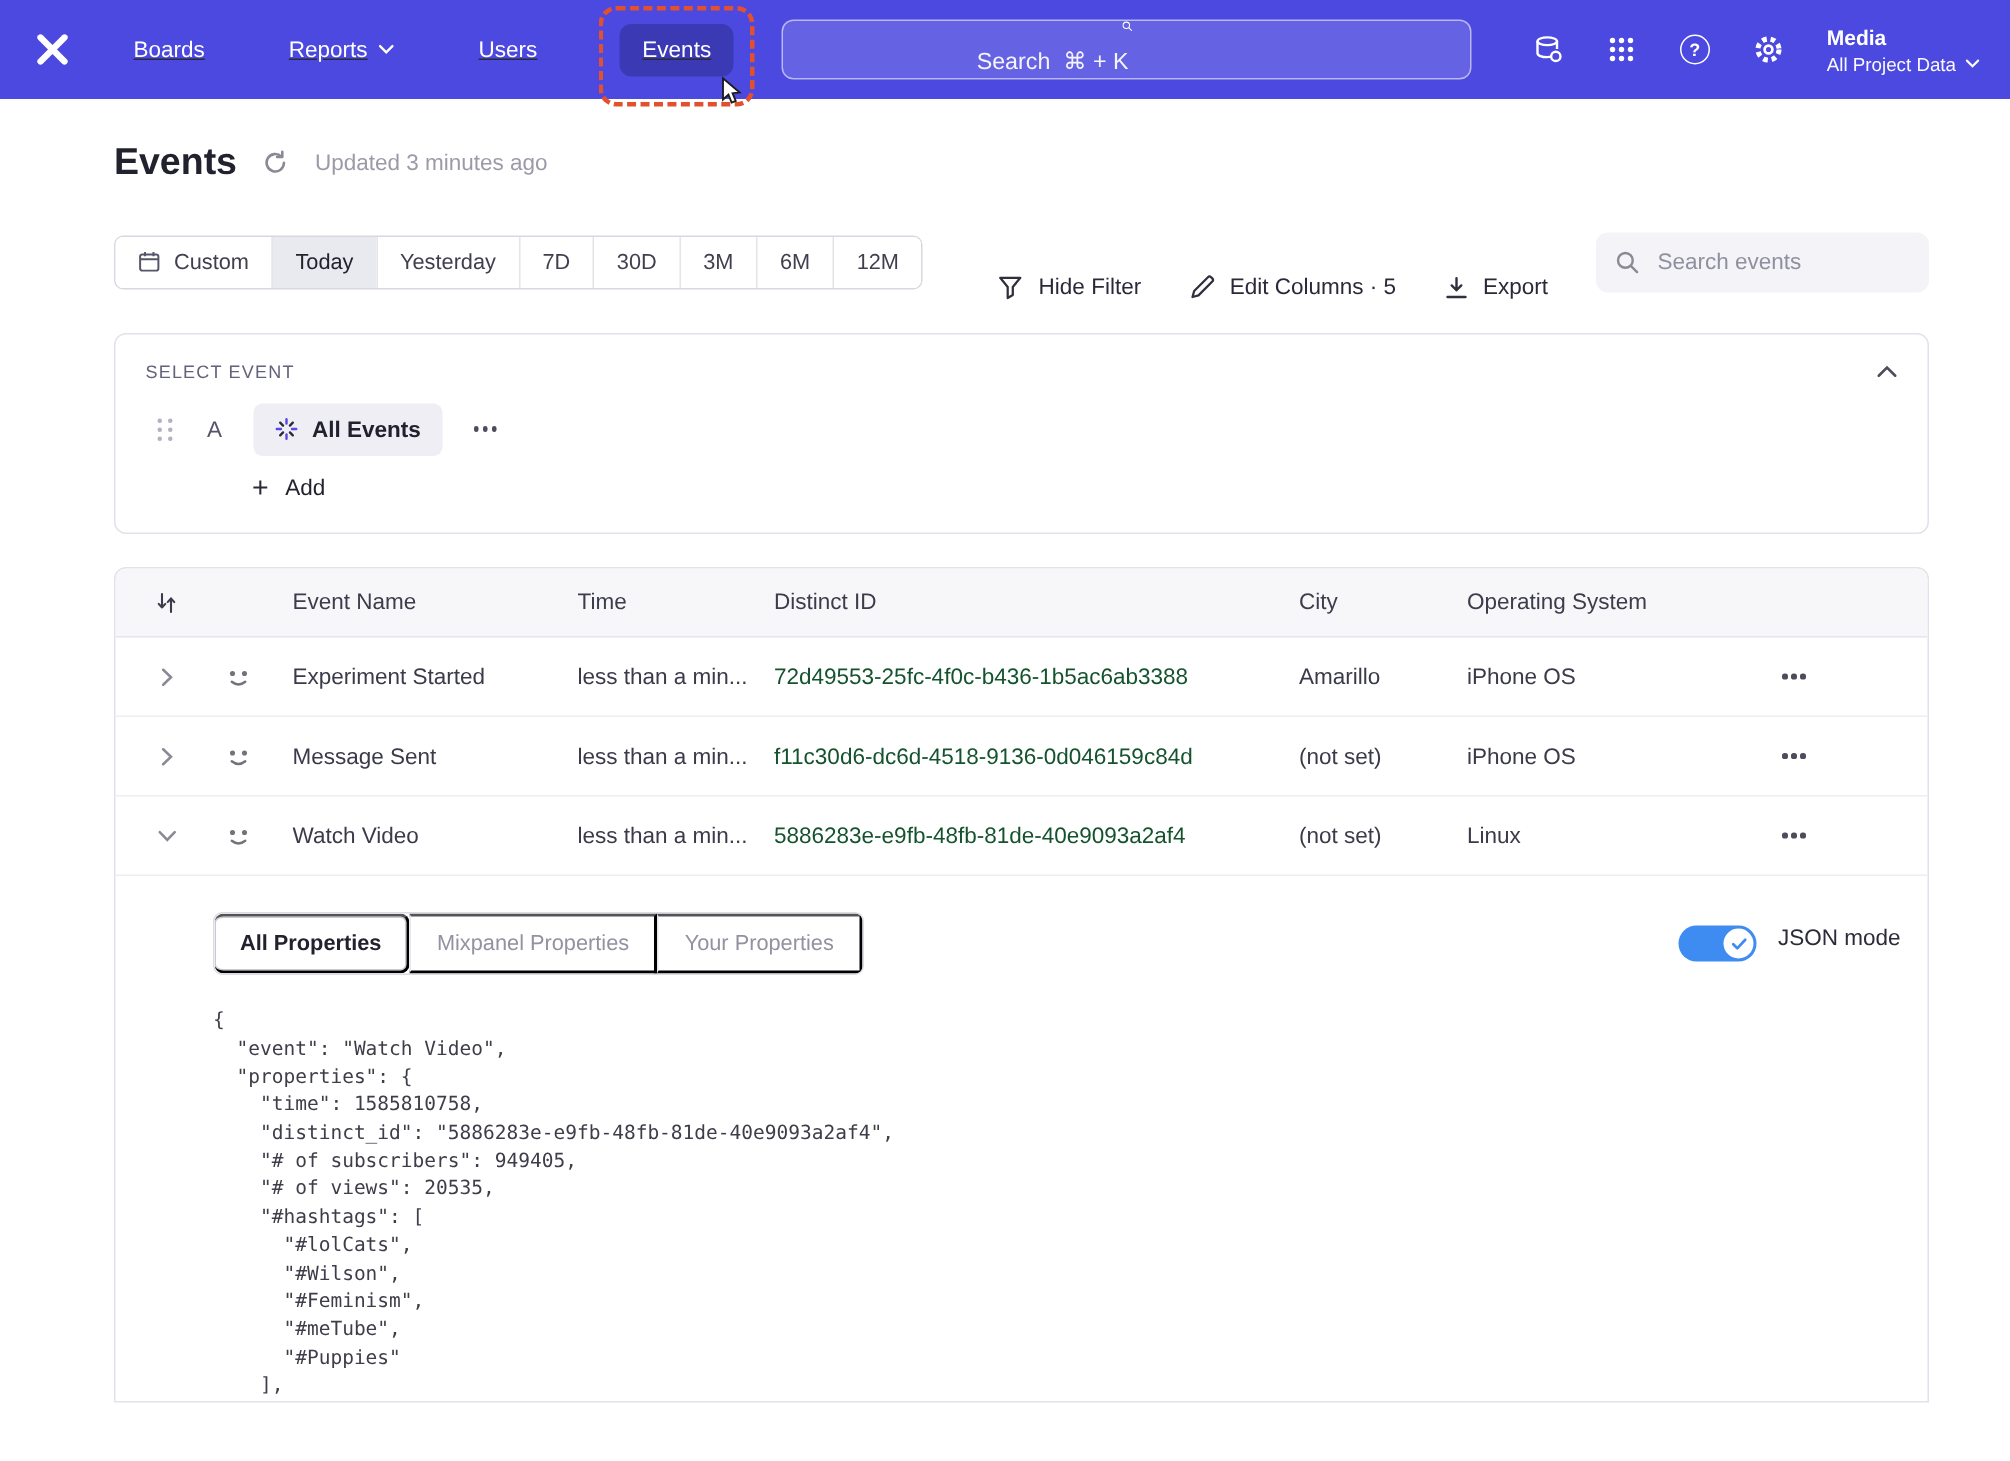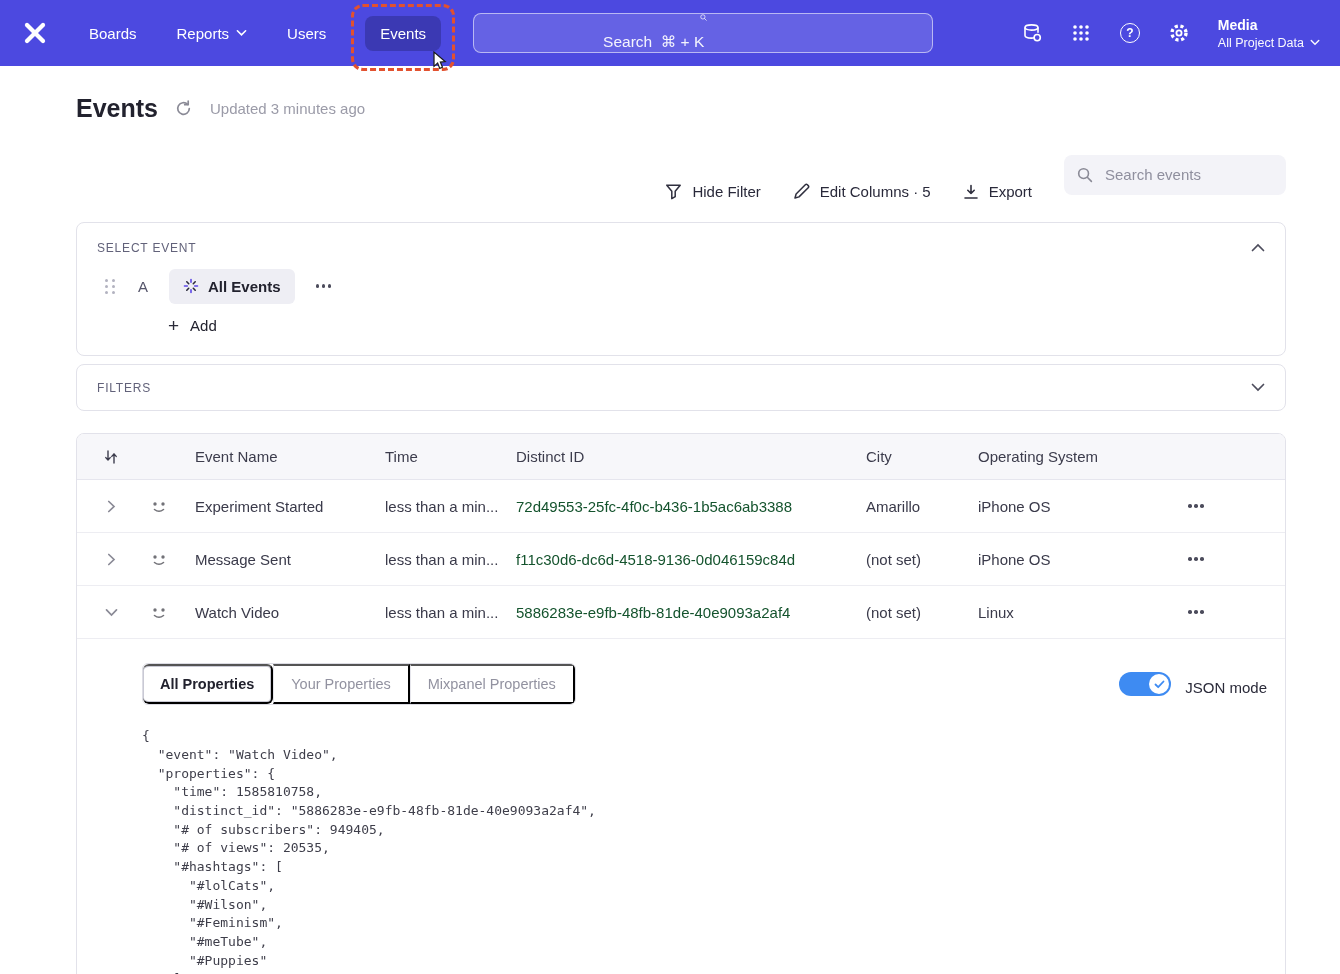--- a/index.html
+++ b/index.html
@@ -7,21 +7,21 @@
   body {
     width:1340px; height:974px; overflow:hidden; position:relative;
     font-family:"Liberation Sans", sans-serif; background:#fff; color:#2b2b3a;
   }
   svg { display:block; }
   button { font-family:inherit; }
 
   
   .topnav{height:66px;background:#4c49e0;display:flex;align-items:center;padding:0 20px 0 20px;position:relative;z-index:20;overflow:visible;}
   .logo{width:30px;height:30px;display:flex;align-items:center;justify-content:center;cursor:pointer;}
-  .nav-items{display:flex;align-items:center;margin-left:24px;gap:10px;}
+  .nav-items{display:flex;align-items:center;margin-left:24px;gap:26px;text-decoration:underline;}
   .nav-item{color:#fff;font-size:15px;padding:9px 15px;border-radius:8px;text-decoration:none;display:flex;align-items:center;gap:7px;cursor:pointer;white-space:nowrap;}
   .nav-item.active{background:rgba(0,0,20,0.22);}
   .events-wrap{position:relative;margin-left:14px;}
   .annotation-box{position:absolute;left:-14px;top:-12px;right:-14px;bottom:-20px;border:3px dashed #e2512f;border-radius:12px;pointer-events:none;}
   .cursor-glyph{position:absolute;right:-6px;bottom:-20px;pointer-events:none;}
   .nav-search{margin-left:32px;width:460px;height:40px;background:rgba(255,255,255,0.14);border:1px solid rgba(255,255,255,0.55);border-radius:8px;display:flex;align-items:center;padding:0 14px;gap:11px;flex-direction:column;}
   .nav-search input{flex:1;background:transparent;border:none;outline:none;color:#fff;font-size:15.5px;font-family:inherit;}
   .nav-search input::placeholder{color:rgba(255,255,255,0.93);}
   .nav-right{margin-left:auto;display:flex;align-items:center;gap:25px;}
   .icon-btn{background:none;border:none;padding:0;cursor:pointer;display:flex;align-items:center;justify-content:center;width:24px;height:24px;}
@@ -79,21 +79,21 @@
   .avatar{width:28px;height:28px;border-radius:50%;}
   .link{color:#14532d;text-decoration:none;cursor:pointer;font-size:15px;}
   .cell-ellip{white-space:nowrap;overflow:hidden;text-overflow:ellipsis;padding-right:6px;}
 
   .detail-panel{padding:24px 18px 0 65px;}
   .panel-top{display:flex;align-items:center;justify-content:space-between;}
   .tabs{display:flex;border:1px solid #dcdce4;border-radius:6px;overflow:hidden;}
   .tab{padding:10px 17px;font-size:14.5px;color:#9292a0;border-left:1px solid #e6e6ec;cursor:pointer;background:#fff;white-space:nowrap;}
   .tab:first-child{border-left:none;}
   .tab.active{font-weight:700;color:#22222e;box-shadow:inset 0 0 0 1px #c9c9d4;border-radius:6px;}
-  .json-toggle-wrap{display:flex;align-items:flex-end;gap:14px;padding-left:38px;}
+  .json-toggle-wrap{display:flex;align-items:flex-start;gap:14px;padding-left:38px;}
   .toggle{width:52px;height:24px;border-radius:12px;background:#3e8bf2;position:relative;border:none;cursor:pointer;}
   .knob{position:absolute;right:2px;top:2px;width:20px;height:20px;border-radius:50%;background:#fff;display:flex;align-items:center;justify-content:center;}
   .json-mode-label{font-size:15px;color:#2b2b3a;}
   pre.json{margin:22px 0 0;font-family:"DejaVu Sans Mono","Liberation Mono",monospace;font-size:13px;line-height:1.44;color:#3e3e4a;}
 </style>
 </head>
 <body>
 
 <header class="topnav">
   <div class="logo">
@@ -186,20 +186,36 @@
     <button class="icon-btn">
       <svg width="17" height="17" viewBox="0 0 17 17">
         <path d="M14.3 8.5 A5.8 5.8 0 1 1 12.6 4.4" fill="none" stroke="#8a8a96" stroke-width="1.7" stroke-linecap="round"></path>
         <path d="M13.2 1.2 L13.2 4.7 L9.7 4.7" fill="none" stroke="#8a8a96" stroke-width="1.7" stroke-linecap="round" stroke-linejoin="round"></path>
       </svg>
     </button>
     <span class="updated">Updated 3 minutes ago</span>
   </div>
 
   <div class="controls-row">
+    <div class="segmented">
+      <button class="seg-item">
+        <svg width="15" height="15" viewBox="0 0 16 16">
+          <rect x="1.5" y="2.8" width="13" height="11.5" rx="1.5" fill="none" stroke="#55556a" stroke-width="1.4"></rect>
+          <path d="M1.5 6.2 H14.5 M5 1 v3 M11 1 v3" fill="none" stroke="#55556a" stroke-width="1.4"></path>
+        </svg>
+        <span>Custom</span>
+      </button>
+      <button class="seg-item selected">Today</button>
+      <button class="seg-item">Yesterday</button>
+      <button class="seg-item">7D</button>
+      <button class="seg-item">30D</button>
+      <button class="seg-item">3M</button>
+      <button class="seg-item">6M</button>
+      <button class="seg-item">12M</button>
+    </div>
 
     <div class="right-tools">
       <button class="tool-btn">
         <svg width="17" height="17" viewBox="0 0 17 17">
           <path d="M1.8 2.2 h13.4 L10.2 8.3 v5.4 l-3.4 2 V8.3 Z" fill="none" stroke="#2f2f3e" stroke-width="1.5" stroke-linejoin="round"></path>
         </svg>
         <span>Hide Filter</span>
       </button>
       <button class="tool-btn">
         <svg width="17" height="17" viewBox="0 0 17 17">
@@ -258,30 +274,20 @@
         </button>
     </div>
     <div class="add-row">
       <button class="add-btn">
         <span class="plus-glyph">+</span>
         <span>Add</span>
       </button>
     </div>
   </section>
 
-  <section class="card filters-card">
-    <div class="filters-head">
-      <span class="card-head-title">FILTERS</span>
-      <button class="chev-btn">
-        <svg width="14" height="9" viewBox="0 0 14 9">
-            <path d="M1.5 1.5 L7 7 L12.5 1.5" fill="none" stroke="#4c4c5c" stroke-width="1.7" stroke-linecap="round"></path>
-          </svg>
-      </button>
-    </div>
-  </section>
 
 
   <section class="card table-card">
 
     <div class="t-row t-head">
       <div class="cell-center">
         <button class="expand-btn">
           <svg width="14" height="16" viewBox="0 0 14 16">
             <g stroke="#3c3c4c" stroke-width="1.4" fill="none" stroke-linecap="round" stroke-linejoin="round">
               <path d="M4 2 v9 M4 11 l-2.2-2.4 M4 11 l2.2-2.4"></path>
@@ -393,22 +399,22 @@
             <i></i>
           </button>
         </div>
       <div></div>
     </div>
 
     <div class="detail-panel">
       <div class="panel-top">
         <div class="tabs">
           <button class="tab active">All Properties</button>
+          <button class="tab">Mixpanel Properties</button>
           <button class="tab">Your Properties</button>
-          <button class="tab">Mixpanel Properties</button>
         </div>
         <div class="json-toggle-wrap">
           <button class="toggle">
             <span class="knob">
               <svg width="11" height="9" viewBox="0 0 11 9">
                   <path d="M1.5 4.5 L4.2 7.2 L9.5 1.5" fill="none" stroke="#3e8bf2" stroke-width="1.8" stroke-linecap="round" stroke-linejoin="round"></path>
                 </svg>
             </span>
           </button>
           <span class="json-mode-label">JSON mode</span>

